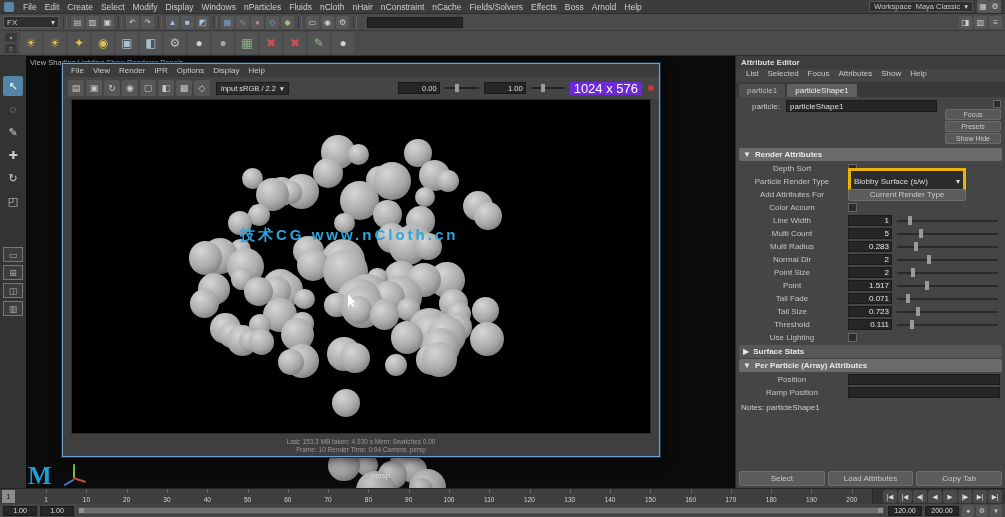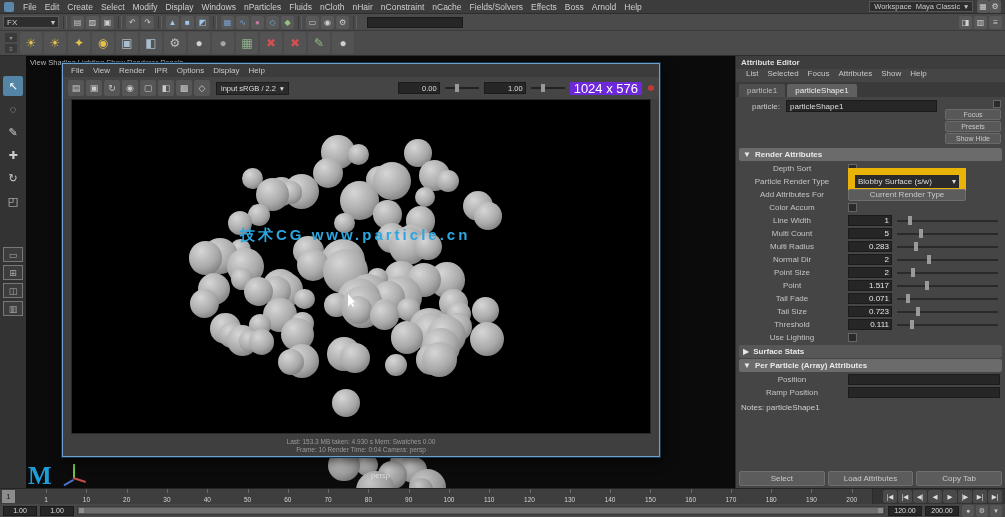--- a/index.html
+++ b/index.html
@@ -80,21 +80,21 @@
 .ae-namefield{flex:1;height:12px;background:#262626;border:1px solid #1b1b1b;display:flex;align-items:center;padding:0 3px;color:#ddd}
 .ae-sidecol{width:64px;display:flex;flex-direction:column;align-items:flex-end;gap:1px;padding-left:4px;flex:none}
 .ae-sidecb{width:8px;height:8px;background:#2b2b2b;border:1px solid #666}
 .ae-sidebtn{height:11px;min-width:56px;background:#585858;border:1px solid #6a6a6a;border-radius:2px;font-size:7px;display:flex;align-items:center;justify-content:center;padding:0 3px}
 .ae-body{flex:1;overflow:hidden;display:flex;flex-direction:column;gap:1px;padding:2px 3px}
 .ae-section{height:13px;background:#575757;border-radius:2px;display:flex;align-items:center;gap:4px;padding:0 4px;color:#e8e8e8;font-weight:bold;flex:none}
 .ae-section.hl{background:#6b6b6b}
 .ae-row,.ae-pprow{height:13px;display:flex;align-items:center;gap:3px;flex:none}
 .ae-label{width:106px;text-align:center;color:#c4c4c4;white-space:nowrap;overflow:hidden;flex:none}
 .ae-cb{width:9px;height:9px;background:#2b2b2b;border:1px solid #666;flex:none}
-.ae-dd{flex:1;max-width:118px;height:27px;background:#2b2b2b;border:7px solid #eab308;display:flex;align-items:center;justify-content:space-between;padding:0 3px;color:#ddd}
+.ae-dd{flex:1;max-width:118px;height:27px;background:#2b2b2b;border:3px solid #eab308;display:flex;align-items:center;justify-content:space-between;padding:0 3px;color:#ddd}
 .ae-btn{height:12px;min-width:118px;background:#5c5c5c;border:1px solid #6e6e6e;border-radius:2px;display:flex;align-items:center;justify-content:center}
 .ae-val{width:44px;height:11px;background:#262626;border:1px solid #1b1b1b;display:flex;align-items:center;justify-content:flex-end;padding:0 2px;color:#e6e6e6;flex:none}
 .ae-slider{flex:1;height:11px;position:relative}
 .ae-slider .track{position:absolute;left:2px;right:4px;top:5px;height:2px;background:#2a2a2a}
 .ae-slider .handle{position:absolute;top:1px;width:4px;height:9px;background:#9a9a9a}
 .ae-wfield{flex:1;height:11px;background:#262626;border:1px solid #1b1b1b;margin-right:2px}
 .ae-notes{margin-top:3px;padding:0 2px;color:#cfcfcf;flex:none}
 .ae-notesarea{flex:1;min-height:14px}
 .ae-footer{height:19px;display:flex;gap:3px;padding:2px 3px;flex:none}
 .ae-footbtn{flex:1;background:#5c5c5c;border:1px solid #6e6e6e;border-radius:2px;display:flex;align-items:center;justify-content:center}
@@ -571,21 +571,21 @@
           <div class="sphere" style="left: 349.9px; top: 227.6px; width: 38px; height: 38px;"></div>
           <div class="sphere" style="left: 255.3px; top: 237.3px; width: 33.3px; height: 33.3px;"></div>
           <div class="sphere" style="left: 268.3px; top: 243.2px; width: 29.8px; height: 29.8px;"></div>
           <div class="sphere" style="left: 343.5px; top: 244px; width: 30.8px; height: 30.8px;"></div>
           <div class="sphere" style="left: 350px; top: 242.4px; width: 35px; height: 35px;"></div>
           <div class="sphere" style="left: 213.4px; top: 244.3px; width: 33.6px; height: 33.6px;"></div>
           <div class="sphere" style="left: 205.7px; top: 248.9px; width: 25.9px; height: 25.9px;"></div>
           <div class="sphere" style="left: 313.3px; top: 253.8px; width: 21.9px; height: 21.9px;"></div>
           <div class="sphere" style="left: 259.6px; top: 288.9px; width: 28px; height: 28px;"></div>
         </div>
-      <div class="watermark">技术CG  www.particle.cn</div>
+      <div class="watermark">技术CG  www.nCloth.cn</div>
       <div class="cursor"></div>
     </div>
     <div class="rv-status">
       <span>Last: 153.3 MB   taken: 4.930 s   Mem: Swatches 0.00</span>
       <span>Frame: 10    Render Time: 0:04    Camera: persp</span>
     </div>
   </div>
 
   <div class="right-panel">
     <div class="ae-header">Attribute Editor</div>

